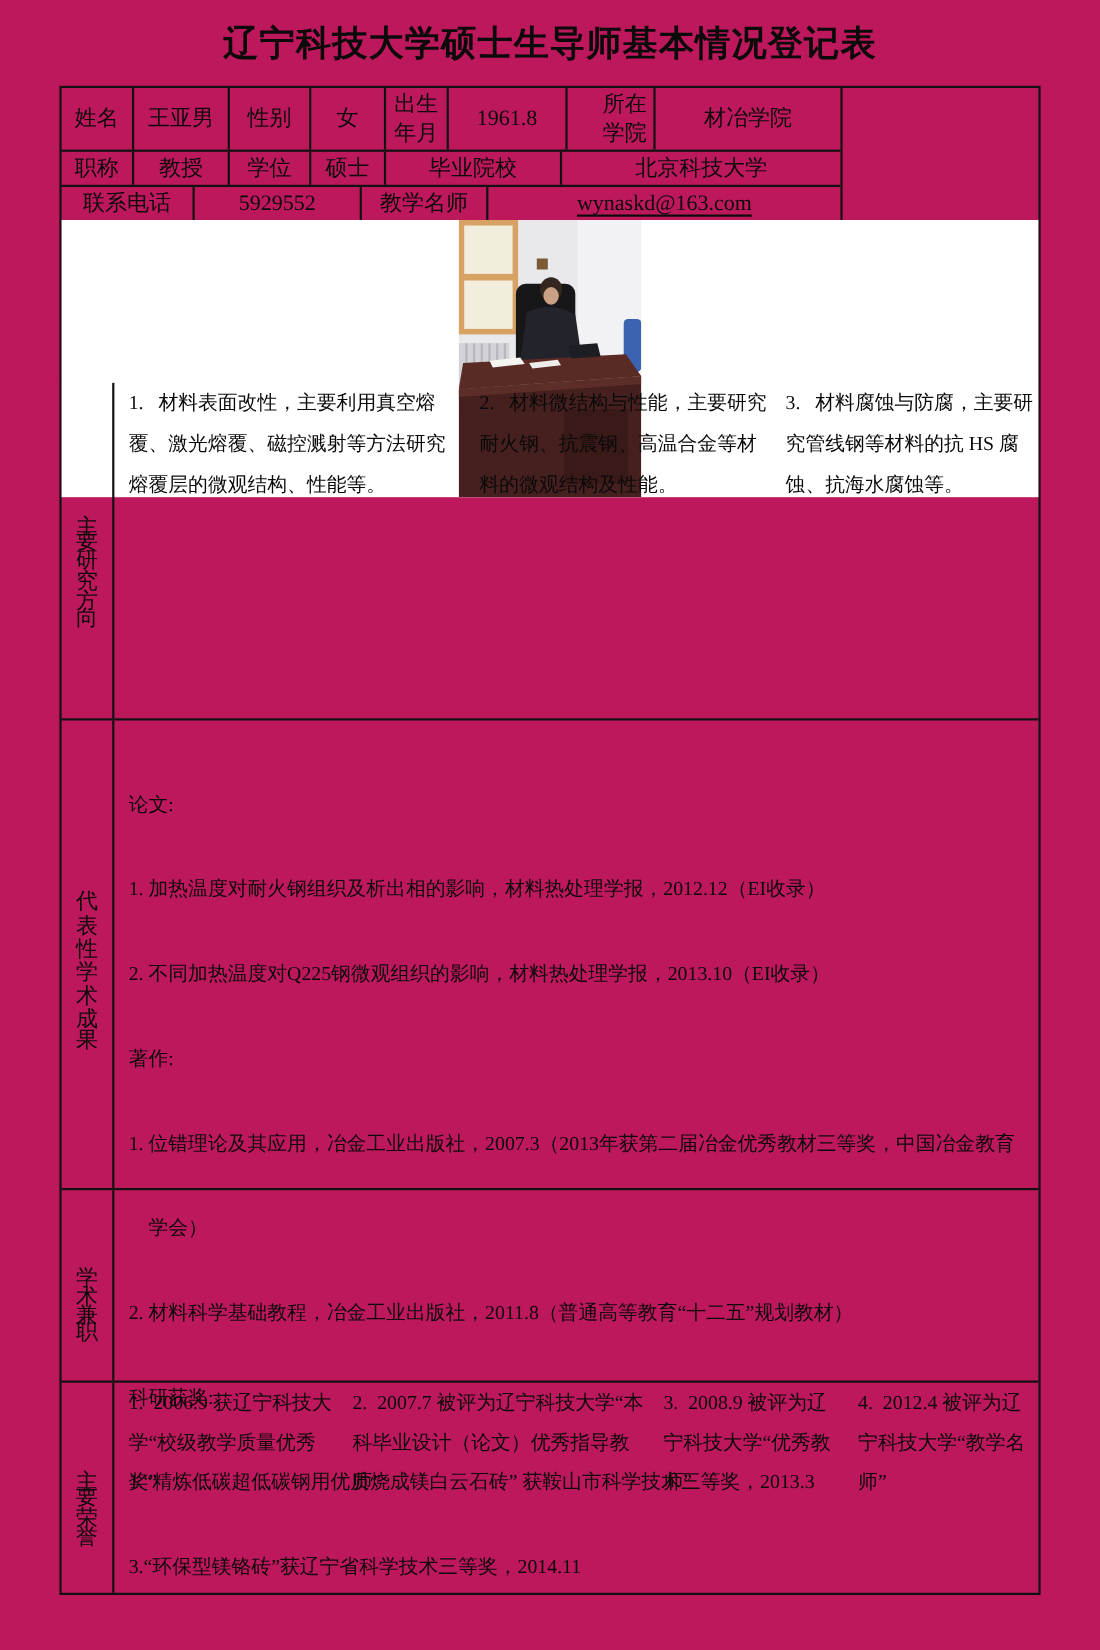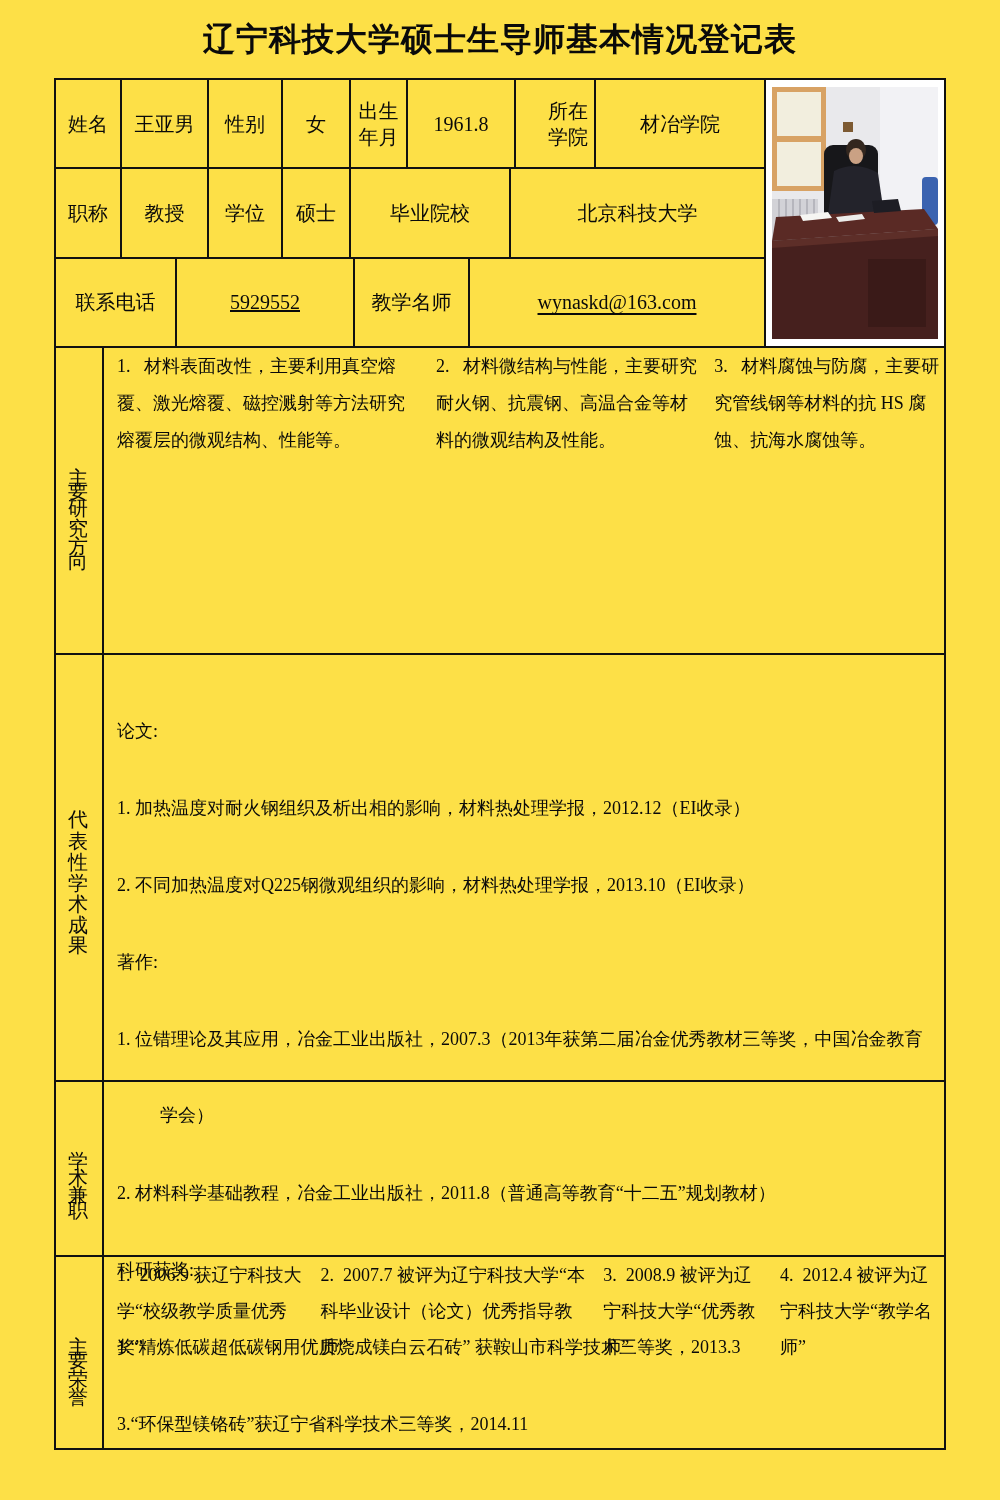--- a/index.html
+++ b/index.html
@@ -1,47 +1,47 @@
 <!DOCTYPE html>
 <html><head>
 <meta charset="utf-8">
 <style>
   * { box-sizing: border-box; margin: 0; padding: 0; }
   body { background: #ffffff; font-family: "Liberation Serif", "DejaVu Serif", serif; color: #0a0a0a; }
-  .page { width: 1000px; height: 1500px; background: #fde047; position: relative; overflow: hidden; }
+  .page { width: 1000px; height: 1500px; background: #be185d; position: relative; overflow: hidden; }
   .doc-title { text-align: center; padding-top: 18px; font-size: 32px; font-weight: bold; letter-spacing: 1px; }
   .reg-table { width: 892px; margin: 16px auto 0 auto; border: 2px solid #111; }
 
   
-  .topsec { display: flex; height: 268px; border-bottom: 2px solid #111; }
+  .topsec { display: flex; height: 268px; border-bottom: 2px solid #111; flex-direction: column; }
   .topleft { width: 710px; border-right: 2px solid #111; display: flex; flex-direction: column; }
   .trow { display: flex; flex: 1; border-bottom: 2px solid #111; }
   .trow.last { border-bottom: none; }
   .cell { border-right: 2px solid #111; display: flex; align-items: center; justify-content: center;
           text-align: center; font-size: 20px; white-space: pre-line; line-height: 26px; padding: 2px; }
   .cell.end { border-right: none; flex: 1; }
   .w66 { width: 66px; } .w87 { width: 87px; } .w74 { width: 74px; text-align: center; } .w68 { width: 68px; }
   .w63 { width: 57px; } .w97 { width: 108px; } .w80 { width: 80px; padding-left: 28px; } .w160 { width: 160px; }
-  .w121 { width: 121px; } .w174 { width: 178px; text-decoration: underline; } .w115 { width: 115px; }
+  .w121 { width: 121px; } .w174 { width: 152px; } .w115 { width: 115px; }
   .underline { text-decoration: underline; text-underline-offset: 4px; cursor: pointer; }
   .photocell { flex: 1; background: #ffffff; display: flex; align-items: center; justify-content: center; }
 
   
   .section { display: flex; border-bottom: 2px solid #111; }
   .section.last { border-bottom: none; }
   .shead { width: 48px; border-right: 2px solid #111; display: flex; align-items: center; justify-content: center; }
   .vtext { writing-mode: vertical-lr; text-orientation: upright; font-size: 20px; letter-spacing: 17px; }
   .vtext.wide { letter-spacing: 21px; }
   .sbody { flex: 1; font-size: 18px; white-space: pre-wrap; }
   .sbody .line { padding-left: 13px; padding-right: 4px; }
   .sbody.vcenter { display: flex; flex-direction: row; justify-content: center; }
   .research-body .line { line-height: 37px; }
   .achv-body { padding-top: 17px; }
   .achv-body .line { line-height: 35px; }
-  .achv-body .line.indent { padding-left: 56px; font-family: Liberation Mono, monospace; }
+  .achv-body .line.indent { padding-left: 31px; }
   .honors-body .line { line-height: 36px; }
 </style>
 </head>
 <body>
 
 <div class="page">
 
   <div class="doc-title">辽宁科技大学硕士生导师基本情况登记表</div>
 
   <div class="reg-table">

